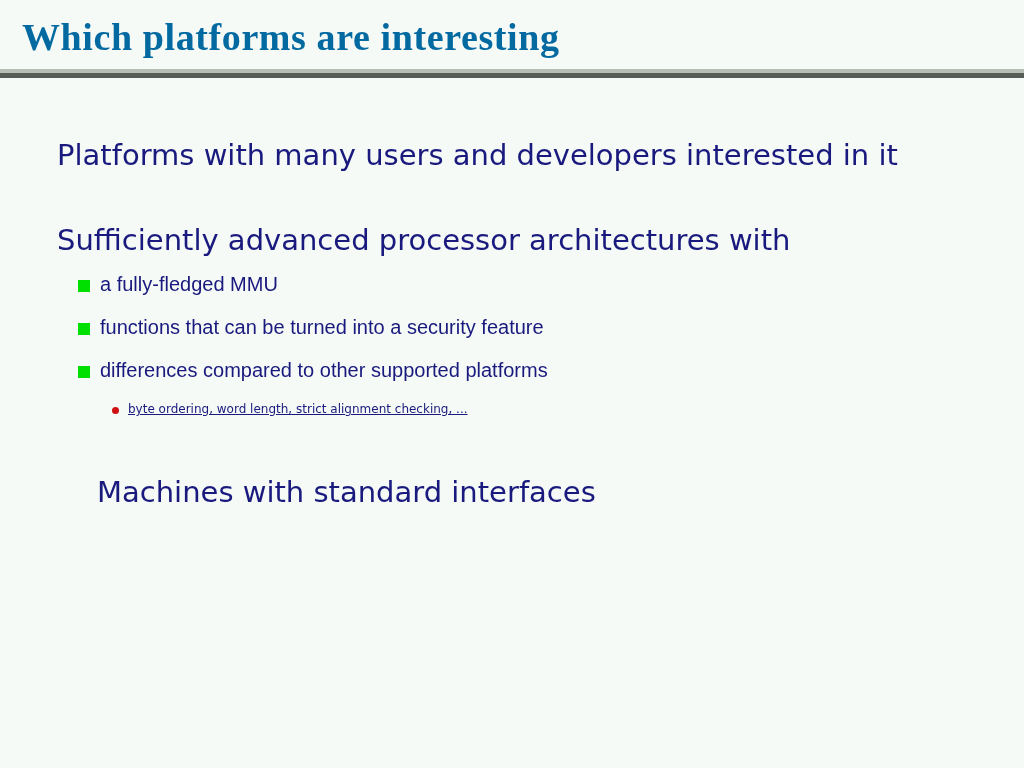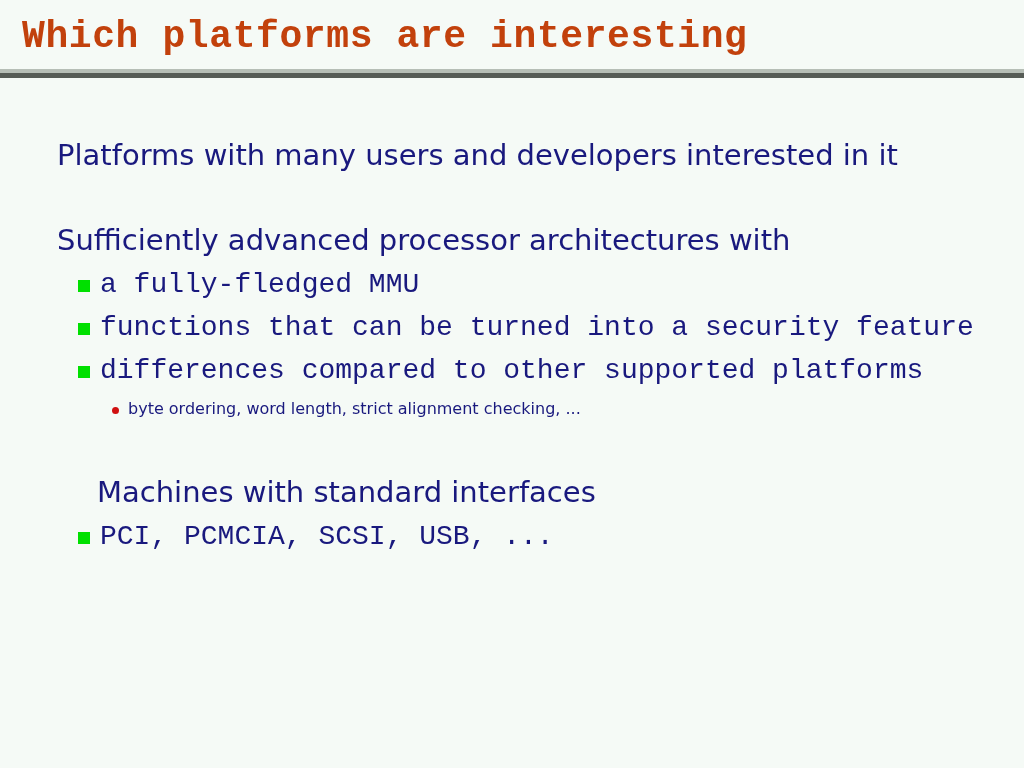--- a/index.html
+++ b/index.html
@@ -26,25 +26,25 @@
     position: absolute;
     left: 0;
     top: 0;
     width: 1024px;
     height: 71px;
   }
   .slide-title {
     position: absolute;
     left: 22px;
     top: 13px;
-    font-family: Liberation Mono, monospace;
+    font-family: Liberation Serif, serif;
     font-size: 38px;
     font-weight: bold;
     letter-spacing: 0.6px;
-    color: #c2410c;
+    color: #0369a1;
     white-space: nowrap;
     line-height: 48px;
   }
 
   .rule-light {
     position: absolute;
     left: 0;
     top: 69px;
     width: 1024px;
     height: 4px;
@@ -88,22 +88,22 @@
   .lvl2 .marker {
     width: 12px;
     height: 12px;
     background: #00e000;
     flex: none;
     margin-right: 10px;
     position: relative;
     top: 1px;
   }
   .lvl2 .txt {
-    font-family: Liberation Mono, monospace;
-    font-size: 28px;
+    font-family: Liberation Sans, sans-serif;
+    font-size: 20px;
     color: #19197e;
     line-height: 33px;
   }
 
   .lvl3 {
     position: absolute;
     left: 112px;
     display: flex;
     align-items: center;
     white-space: nowrap;
@@ -113,23 +113,24 @@
     height: 7px;
     border-radius: 50%;
     background: #d01010;
     flex: none;
     margin-right: 9px;
     position: relative;
     top: 1px;
   }
   .lvl3 .txt {
     font-family: "DejaVu Sans", sans-serif;
-    font-size: 16px;
+    font-size: 12px;
     color: #19197e;
     line-height: 24px;
+    text-decoration: underline;
   }
 
   
   .p-intro    { top: 60px;  }
   .p-suff     { top: 145px; }
   .b-mmu      { top: 190px; }
   .b-func     { top: 233px; }
   .b-diff     { top: 276px; }
   .s-byte     { top: 319px; }
   .p-mach     { top: 397px; margin-left: 40px; }
@@ -168,19 +169,15 @@
       <span class="txt">functions that can be turned into a security feature</span>
     </div>
 
     <div class="lvl3 s-byte">
       <span class="marker"></span>
       <span class="txt">byte ordering, word length, strict alignment checking, ...</span>
     </div>
 
     <div class="lvl1 p-mach">Machines with standard interfaces</div>
 
-    <div class="lvl2 b-pci">
-      <span class="marker"></span>
-      <span class="txt">PCI, PCMCIA, SCSI, USB, ...</span>
-    </div>
 
   </div>
 </div>
 
 </body></html>

